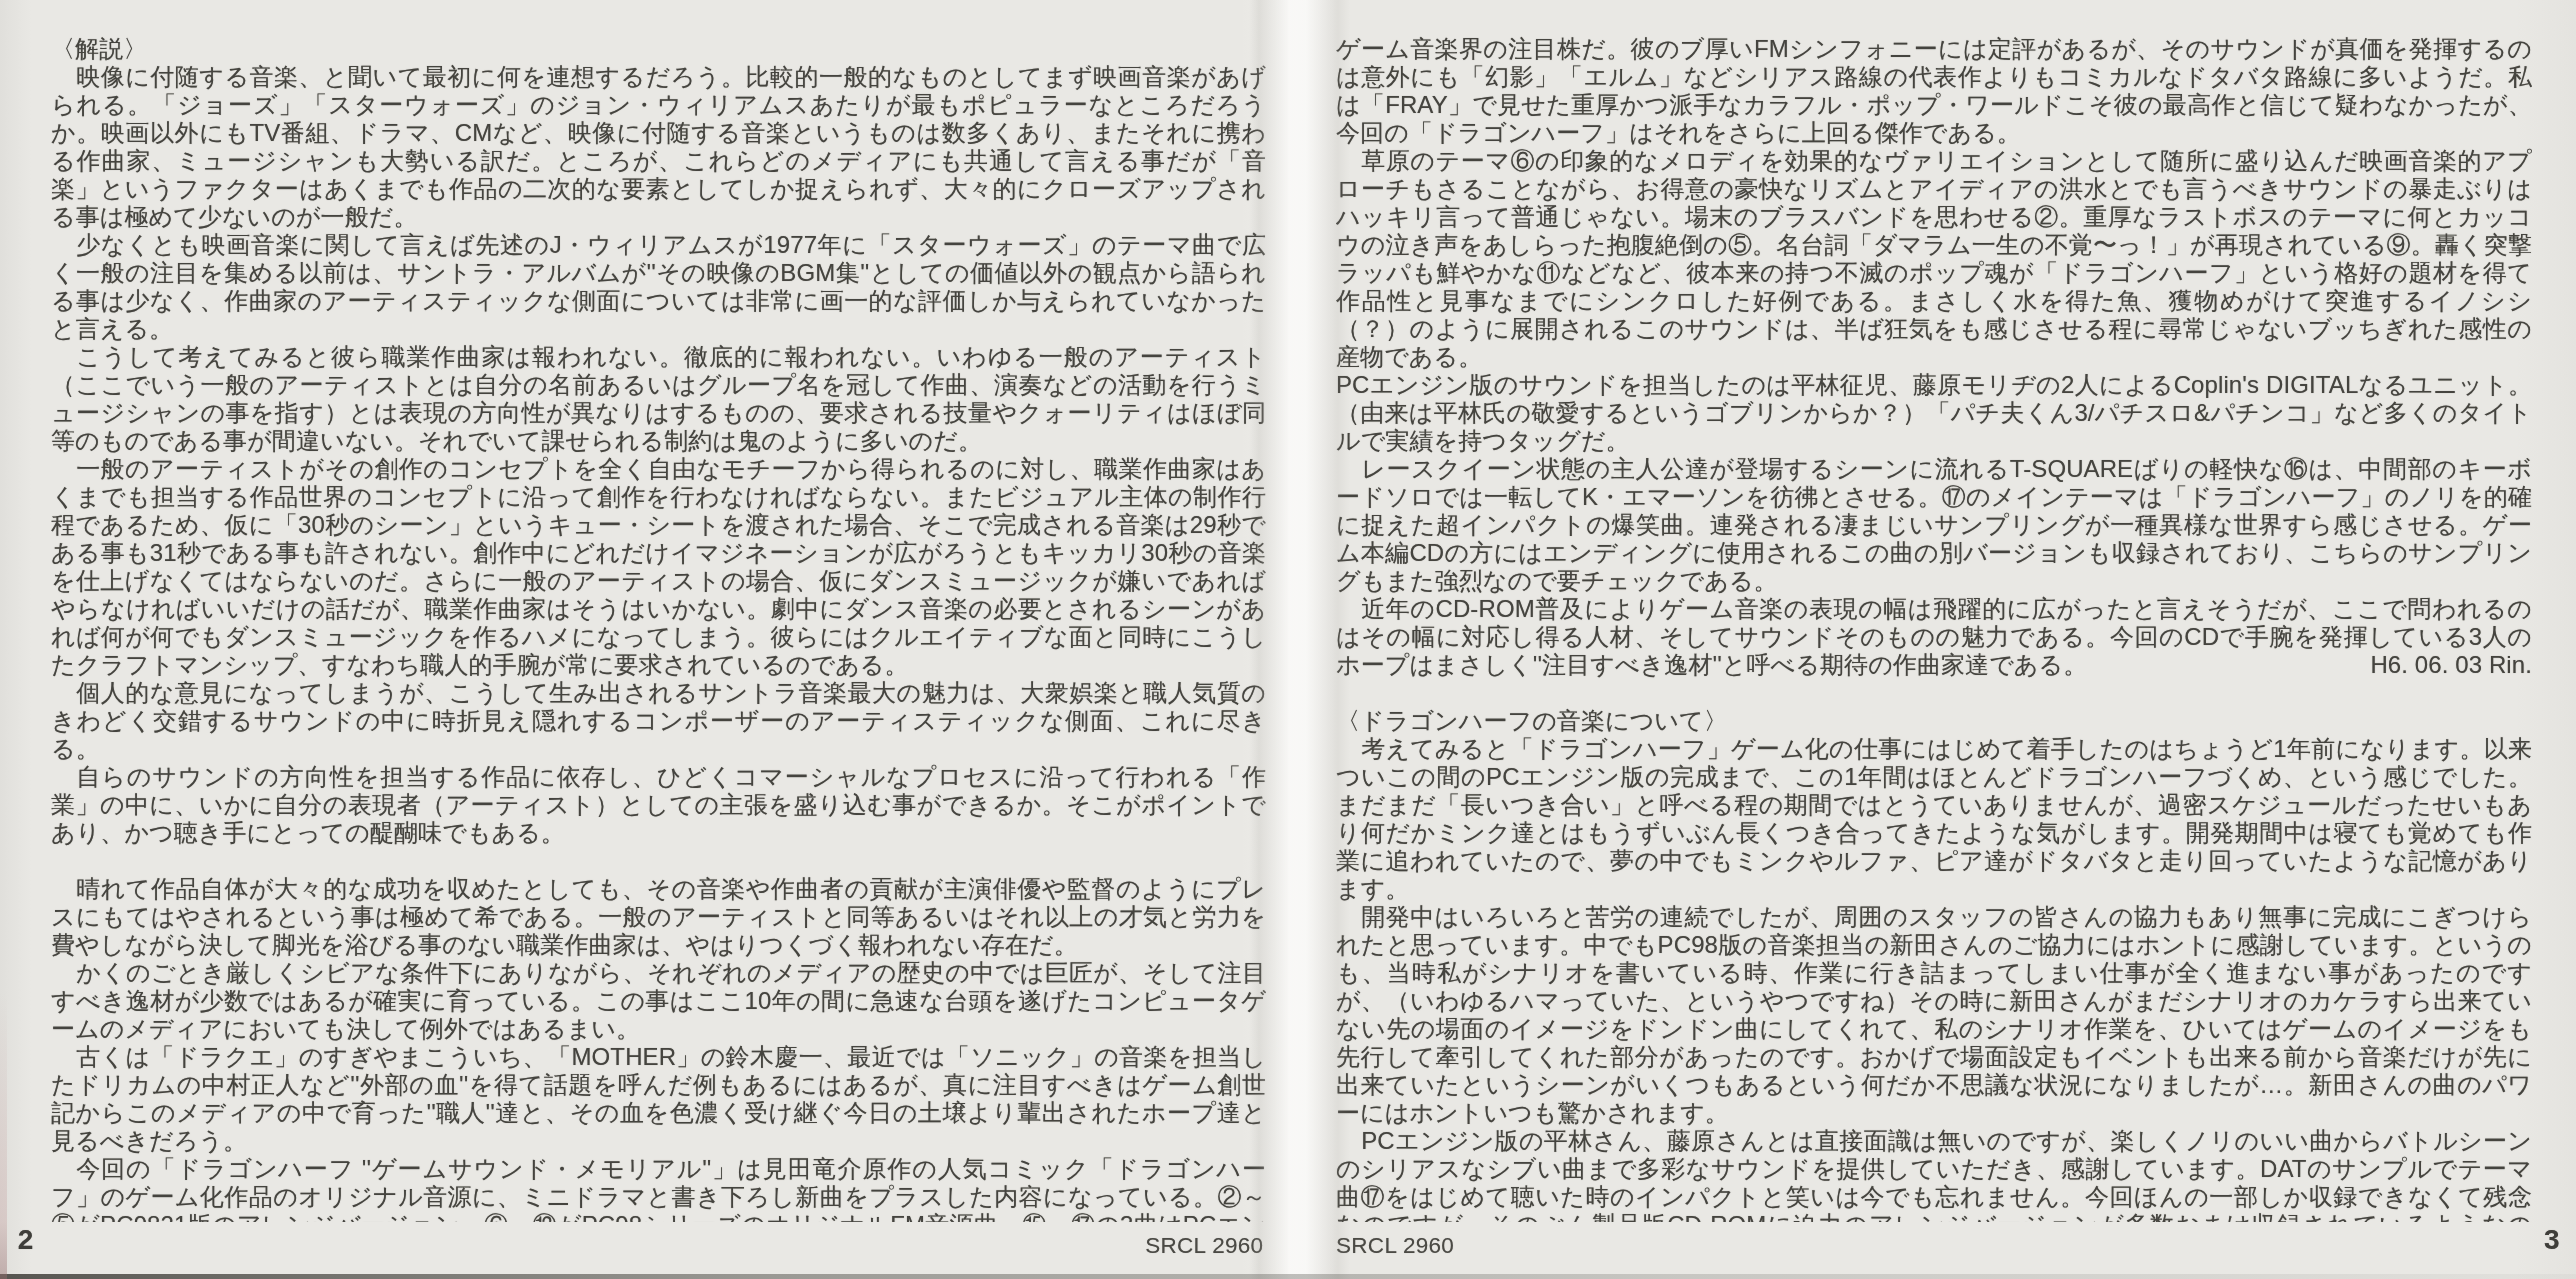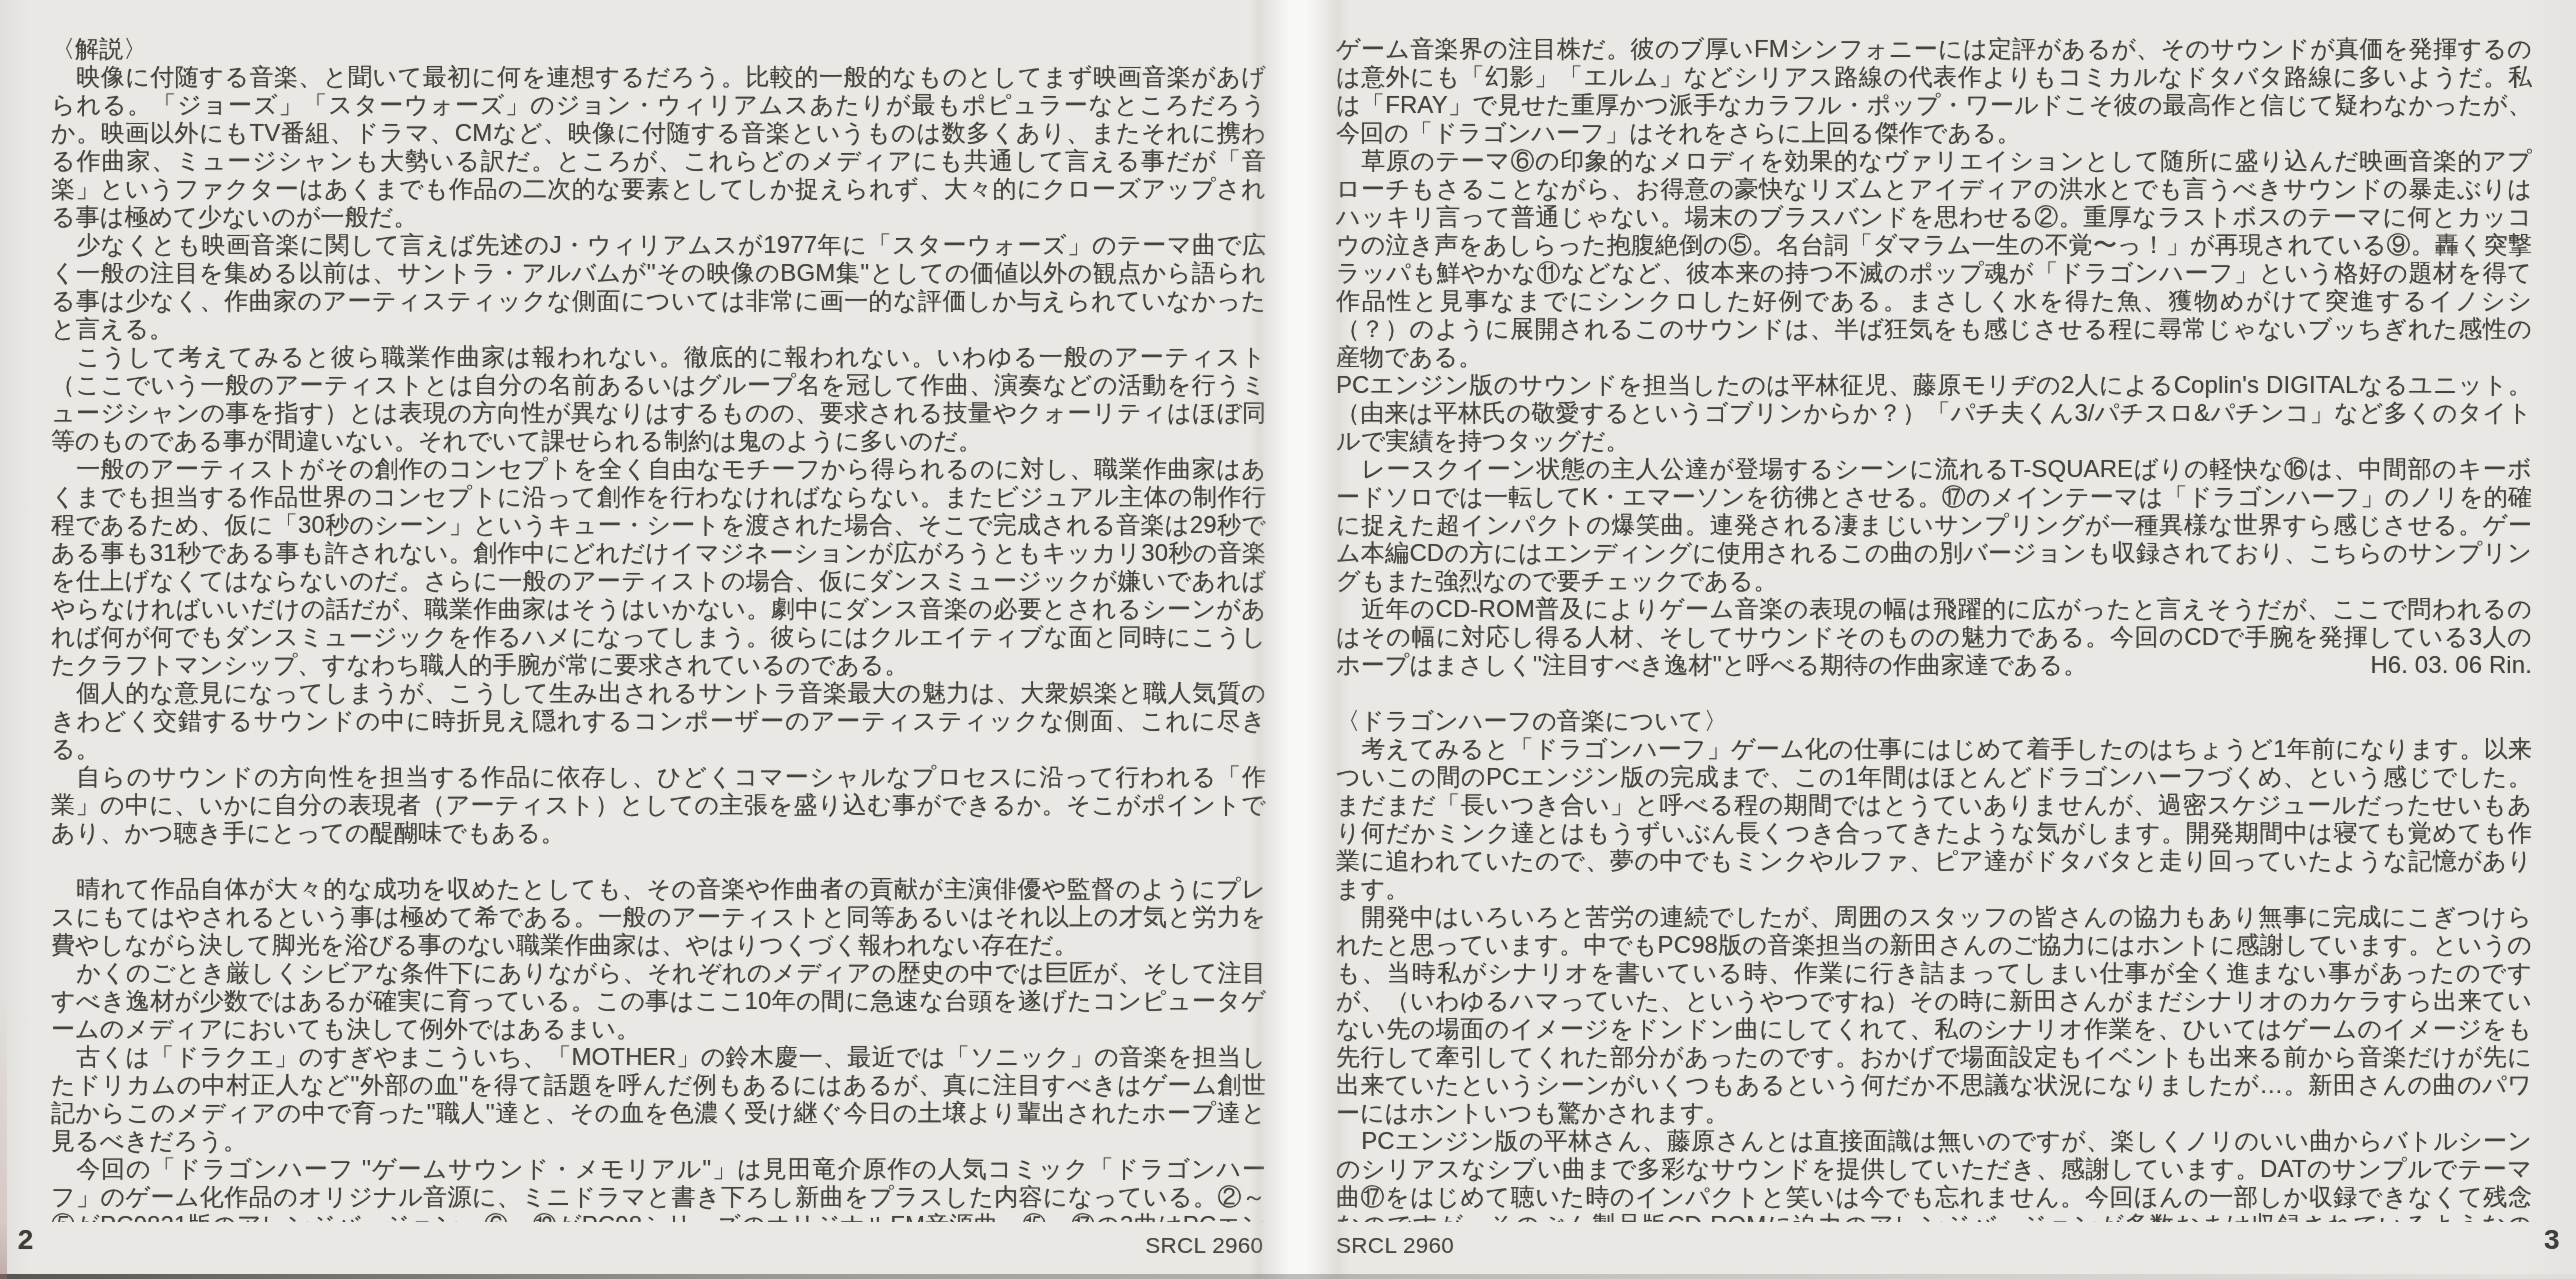--- a/index.html
+++ b/index.html
@@ -99,21 +99,21 @@
   </div>
 
   <div class="page right">
     <div class="textblock">
       <p class="noindent">ゲーム音楽界の注目株だ。彼のブ厚いFMシンフォニーには定評があるが、そのサウンドが真価を発揮するのは意外にも「幻影」「エルム」などシリアス路線の代表作よりもコミカルなドタバタ路線に多いようだ。私は「FRAY」で見せた重厚かつ派手なカラフル・ポップ・ワールドこそ彼の最高作と信じて疑わなかったが、今回の「ドラゴンハーフ」はそれをさらに上回る傑作である。</p>
       <p>草原のテーマ⑥の印象的なメロディを効果的なヴァリエイションとして随所に盛り込んだ映画音楽的アプローチもさることながら、お得意の豪快なリズムとアイディアの洪水とでも言うべきサウンドの暴走ぶりはハッキリ言って普通じゃない。場末のブラスバンドを思わせる②。重厚なラストボスのテーマに何とカッコウの泣き声をあしらった抱腹絶倒の⑤。名台詞「ダマラム一生の不覚〜っ！」が再現されている⑨。轟く突撃ラッパも鮮やかな⑪などなど、彼本来の持つ不滅のポップ魂が「ドラゴンハーフ」という格好の題材を得て作品性と見事なまでにシンクロした好例である。まさしく水を得た魚、獲物めがけて突進するイノシシ（？）のように展開されるこのサウンドは、半ば狂気をも感じさせる程に尋常じゃないブッちぎれた感性の産物である。</p>
       <p class="noindent">PCエンジン版のサウンドを担当したのは平林征児、藤原モリヂの2人によるCoplin's DIGITALなるユニット。（由来は平林氏の敬愛するというゴブリンからか？）「パチ夫くん3/パチスロ&amp;パチンコ」など多くのタイトルで実績を持つタッグだ。</p>
       <p>レースクイーン状態の主人公達が登場するシーンに流れるT-SQUAREばりの軽快な⑯は、中間部のキーボードソロでは一転してK・エマーソンを彷彿とさせる。⑰のメインテーマは「ドラゴンハーフ」のノリを的確に捉えた超インパクトの爆笑曲。連発される凄まじいサンプリングが一種異様な世界すら感じさせる。ゲーム本編CDの方にはエンディングに使用されるこの曲の別バージョンも収録されており、こちらのサンプリングもまた強烈なので要チェックである。</p>
       <p>
         <span>近年のCD-ROM普及によりゲーム音楽の表現の幅は飛躍的に広がったと言えそうだが、ここで問われるのはその幅に対応し得る人材、そしてサウンドそのものの魅力である。今回のCDで手腕を発揮している3人のホープはまさしく''注目すべき逸材''と呼べる期待の作曲家達である。</span>
-        <span class="sig">H6. 03. 06 Rin.</span>
+        <span class="sig">H6. 06. 03 Rin.</span>
       </p>
       <div class="vgap"></div>
       <p class="noindent">〈ドラゴンハーフの音楽について〉</p>
       <p>考えてみると「ドラゴンハーフ」ゲーム化の仕事にはじめて着手したのはちょうど1年前になります。以来ついこの間のPCエンジン版の完成まで、この1年間はほとんどドラゴンハーフづくめ、という感じでした。まだまだ「長いつき合い」と呼べる程の期間ではとうていありませんが、過密スケジュールだったせいもあり何だかミンク達とはもうずいぶん長くつき合ってきたような気がします。開発期間中は寝ても覚めても作業に追われていたので、夢の中でもミンクやルファ、ピア達がドタバタと走り回っていたような記憶があります。</p>
       <p>開発中はいろいろと苦労の連続でしたが、周囲のスタッフの皆さんの協力もあり無事に完成にこぎつけられたと思っています。中でもPC98版の音楽担当の新田さんのご協力にはホントに感謝しています。というのも、当時私がシナリオを書いている時、作業に行き詰まってしまい仕事が全く進まない事があったのですが、（いわゆるハマっていた、というやつですね）その時に新田さんがまだシナリオのカケラすら出来ていない先の場面のイメージをドンドン曲にしてくれて、私のシナリオ作業を、ひいてはゲームのイメージをも先行して牽引してくれた部分があったのです。おかげで場面設定もイベントも出来る前から音楽だけが先に出来ていたというシーンがいくつもあるという何だか不思議な状況になりましたが…。新田さんの曲のパワーにはホントいつも驚かされます。</p>
       <p>PCエンジン版の平林さん、藤原さんとは直接面識は無いのですが、楽しくノリのいい曲からバトルシーンのシリアスなシブい曲まで多彩なサウンドを提供していただき、感謝しています。DATのサンプルでテーマ曲⑰をはじめて聴いた時のインパクトと笑いは今でも忘れません。今回ほんの一部しか収録できなくて残念なのですが、そのぶん製品版CD-ROMに迫力のアレンジバージョンが多数おまけ収録されているようなので、みなさん、ぜひ聴いてみてください。</p>
 
     </div>
     <div class="catalog cat-right">SRCL 2960</div>
     <div class="pagenum num-right">3</div>

